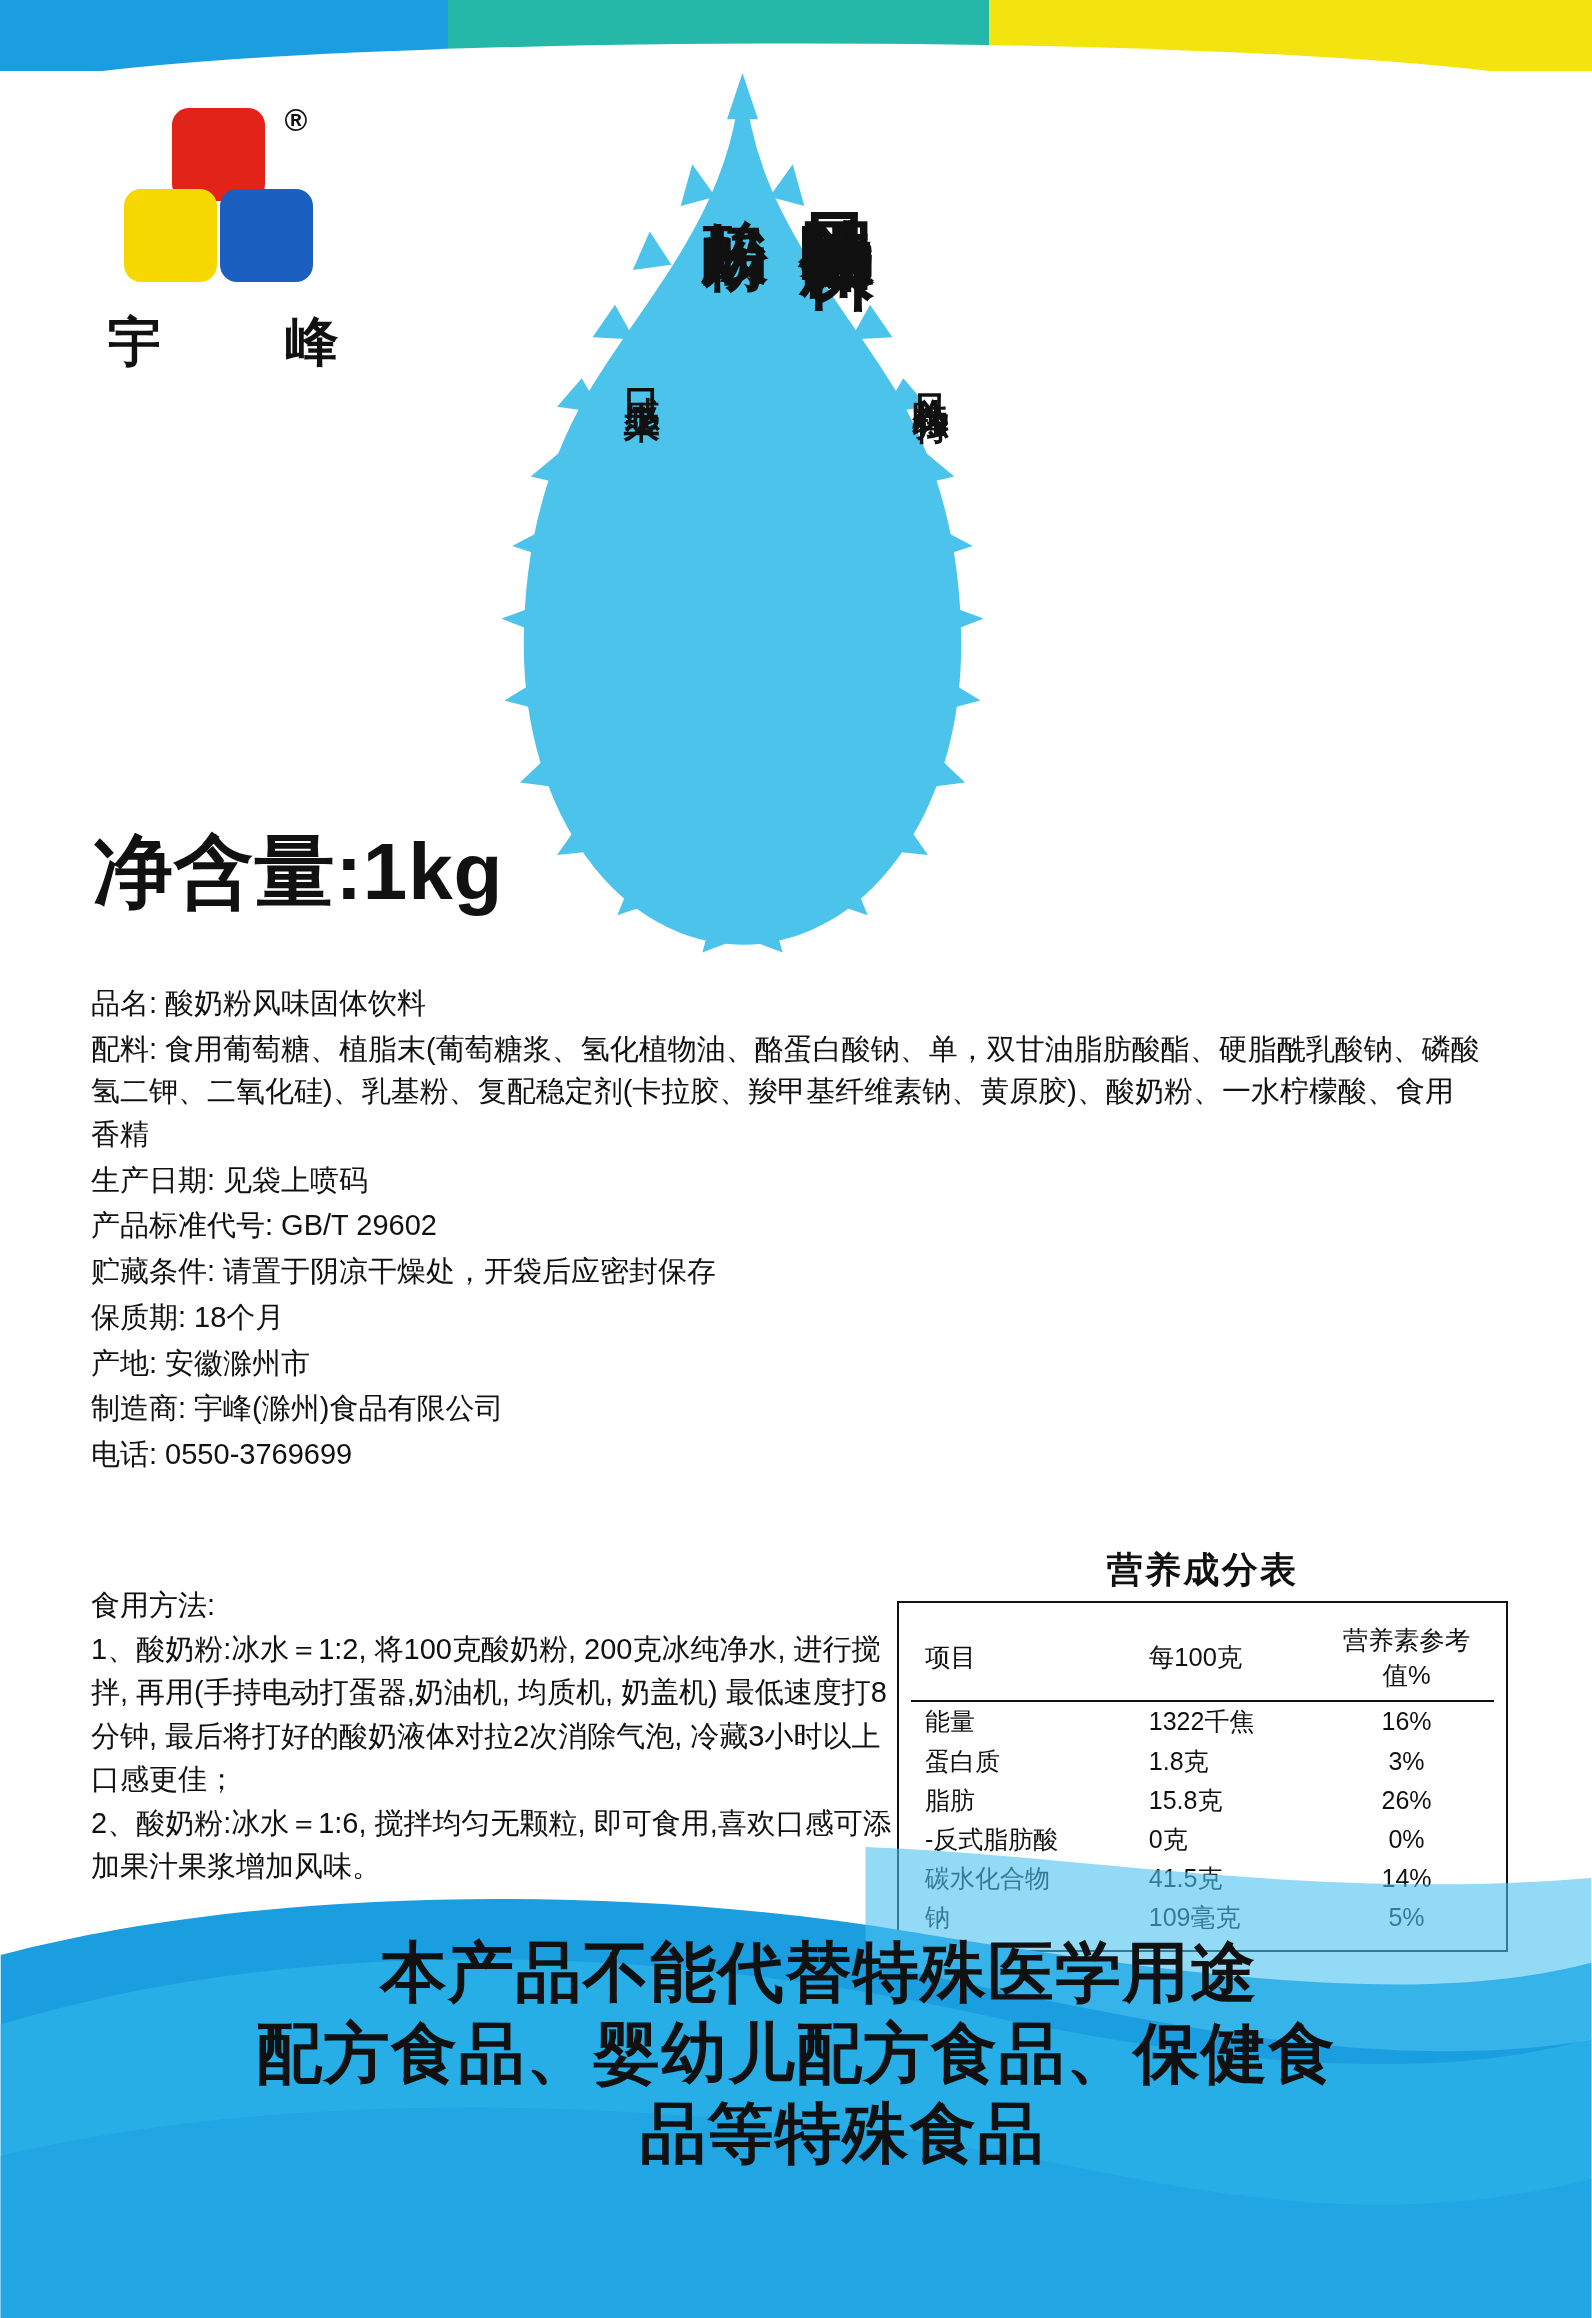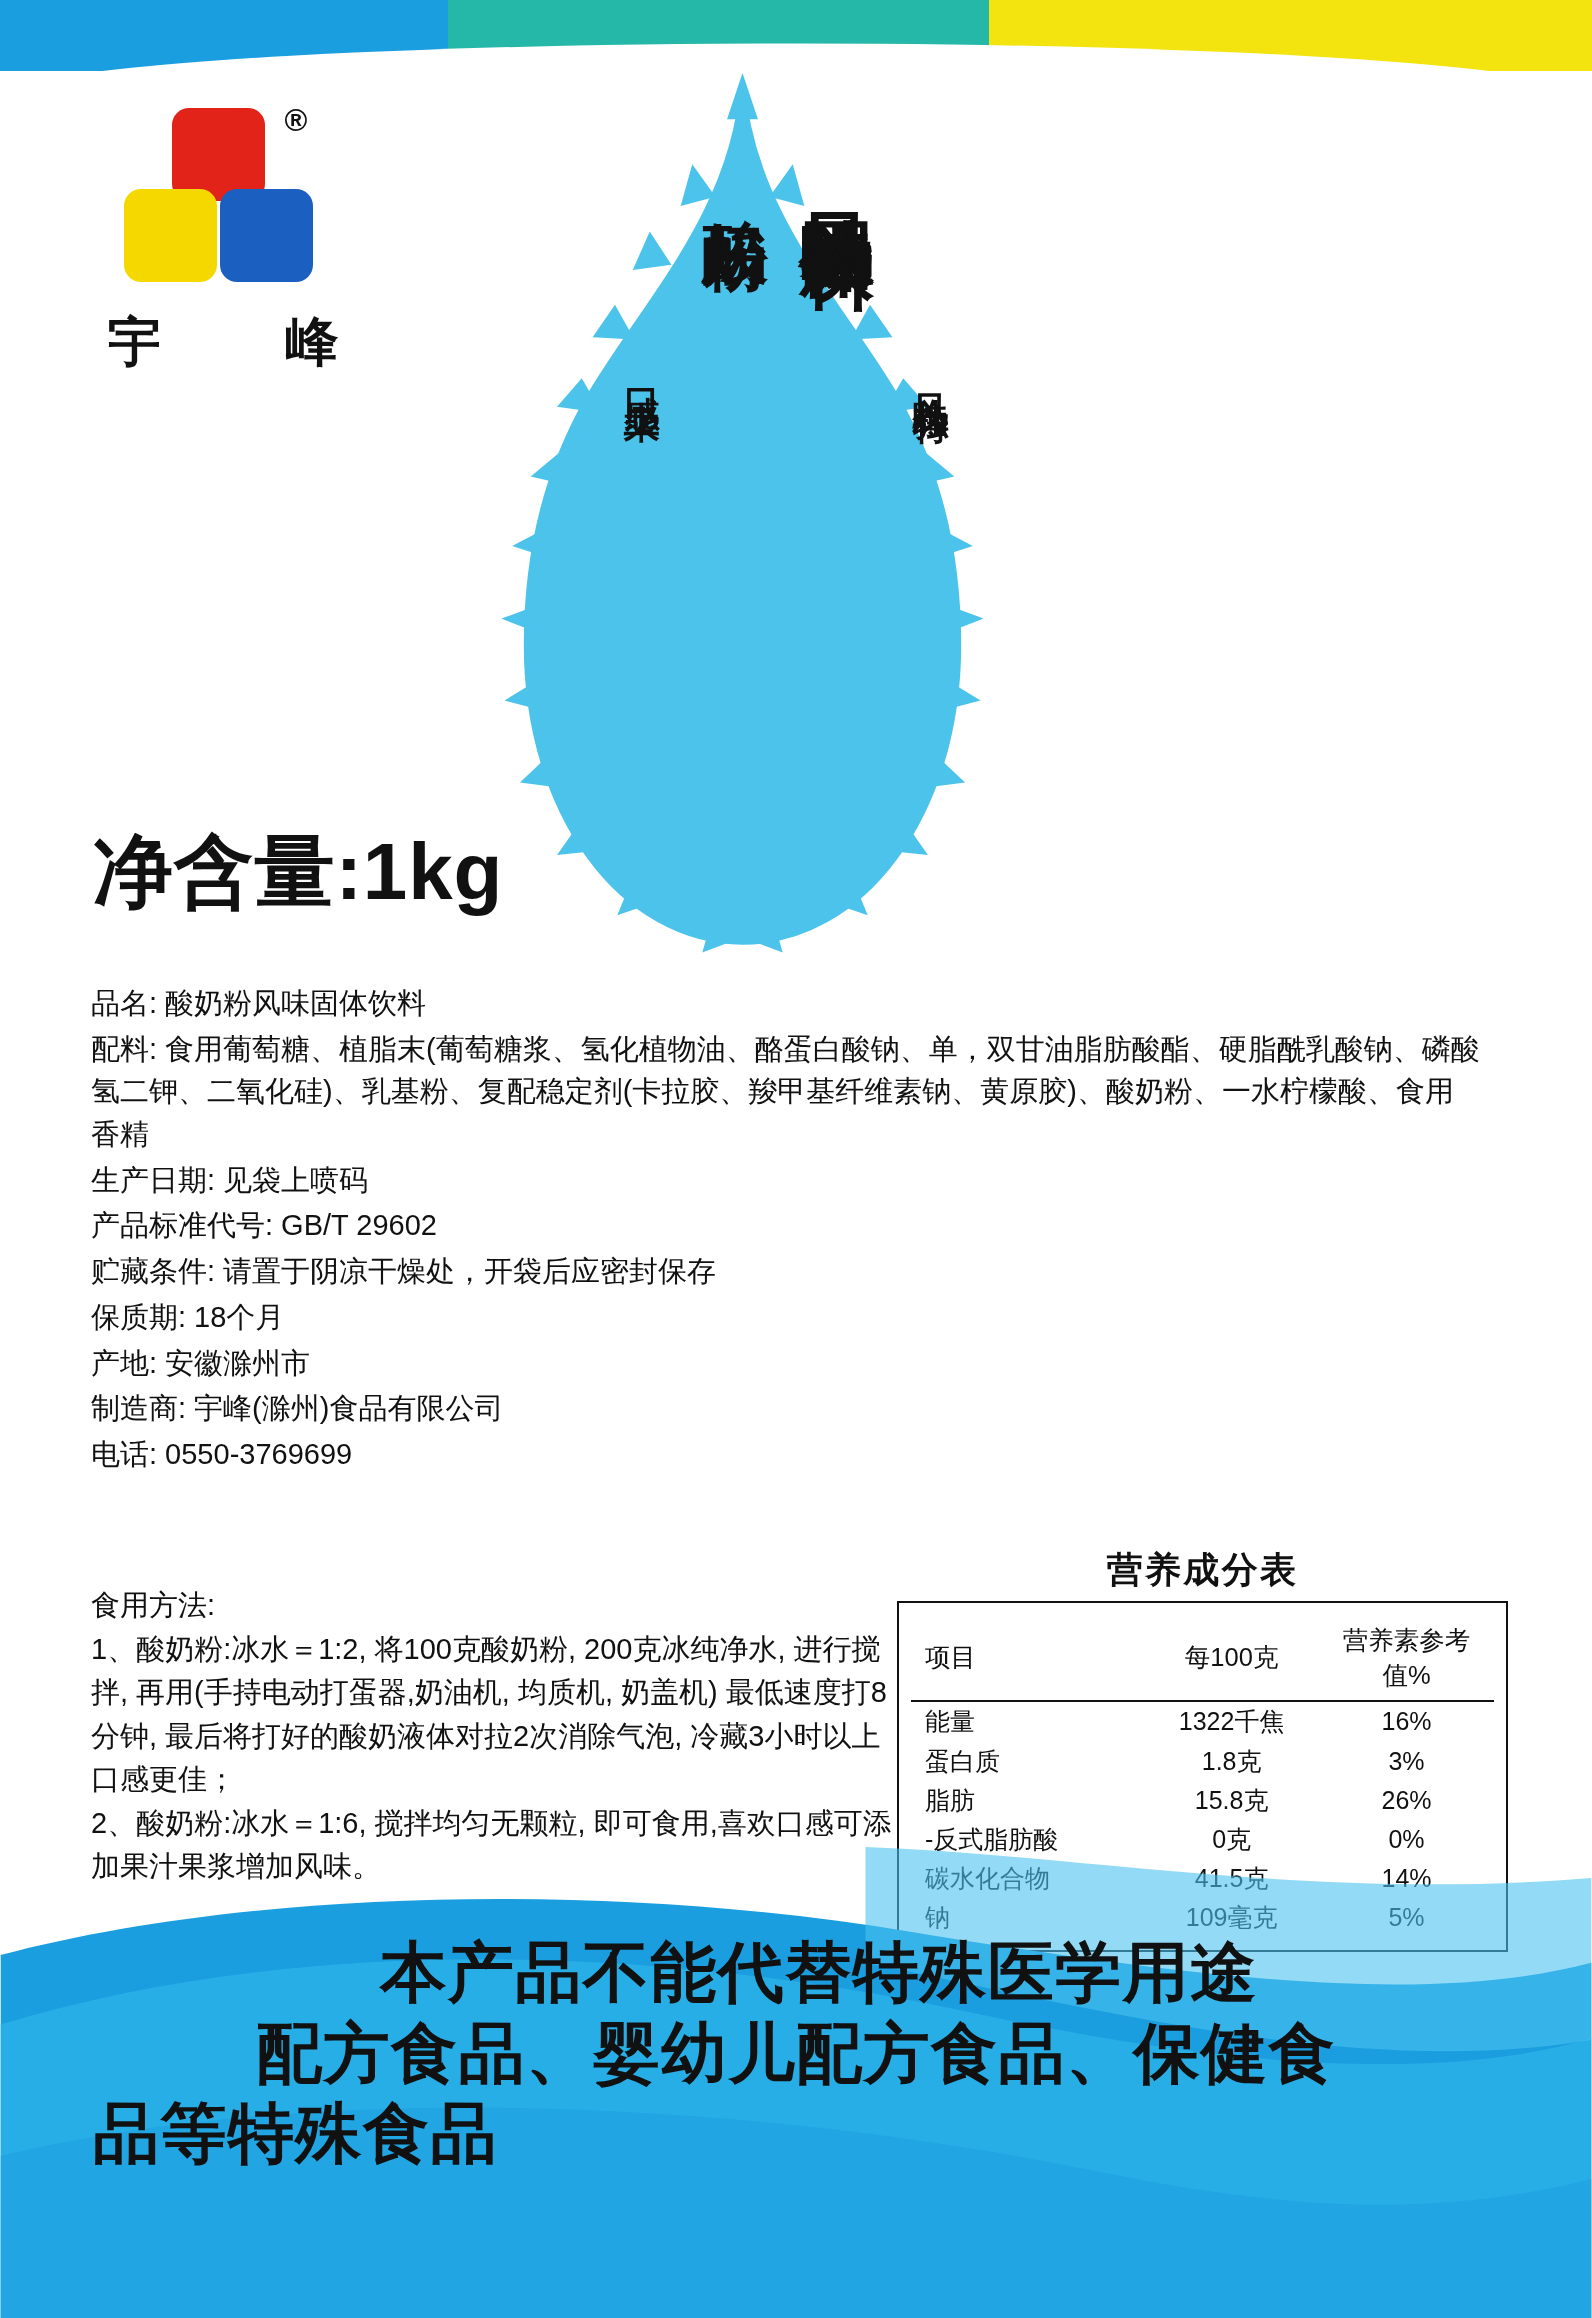--- a/index.html
+++ b/index.html
@@ -203,21 +203,21 @@
   }
   table.nut thead td, table.nut thead th {
     font-size: 25.5px;
     padding-top: 7.7px;
     padding-bottom: 7.7px;
   }
   table.nut thead tr {
     border-bottom: 2.3px solid #111;
   }
   .nut-c1 { text-align: left; padding-left: 14px !important; width: 40%; }
-  .nut-c2 { text-align: center; width: 30%; }
+  .nut-c2 { text-align: left; width: 30%; }
   .nut-c3 { text-align: center; width: 30%; }
   .nut-bold { font-weight: bold; }
 
   
   .bottom-wave {
     position: absolute;
     left: 0;
     top: 1847px;
     width: 1592px;
     height: 471px;
@@ -232,21 +232,21 @@
     width: 1592px;
     text-align: center;
     font-size: 66px;
     font-weight: bold;
     color: #111;
     line-height: 1.22;
     letter-spacing: 1.5px;
   }
   .bt-line { display: block; }
   .bt-line1 { padding-left: 46px; }
-  .bt-line3 { text-align: left; padding-left: 93px; }
+  .bt-line3 { text-align: center; padding-left: 93px; }
 </style>
 </head>
 <body>
 
 <div class="top-bar">
   <div class="top-seg top-blue"></div>
   <div class="top-seg top-teal"></div>
   <div class="top-seg top-yellow"></div>
   <div class="top-white-wedge"></div>
 </div>

